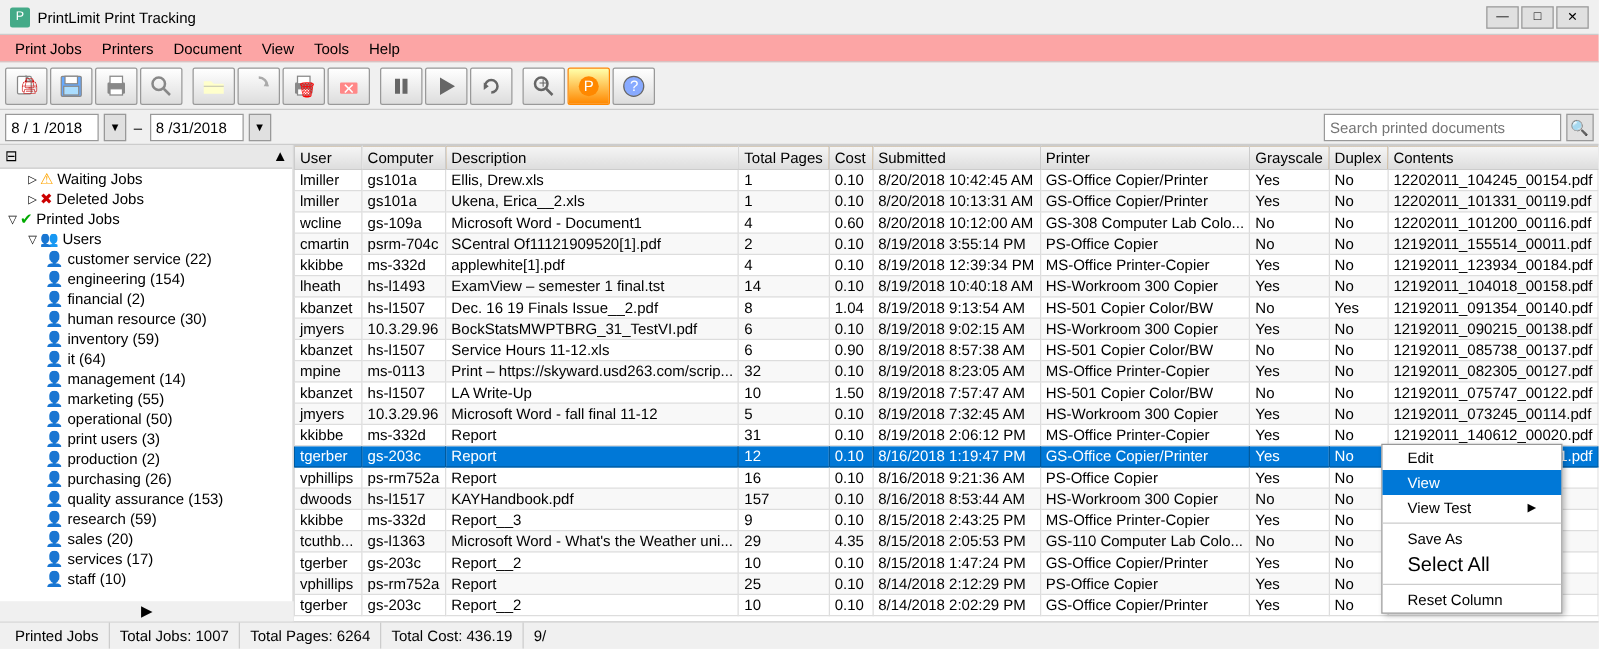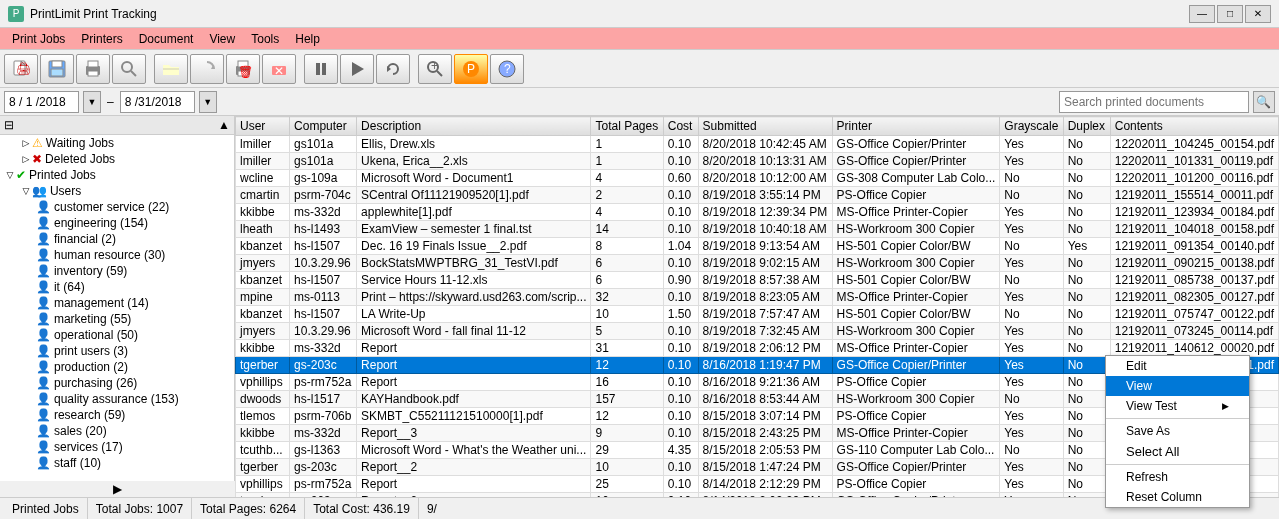--- a/index.html
+++ b/index.html
@@ -494,32 +494,20 @@
               <td>KAYHandbook.pdf</td>
               <td>157</td>
               <td>0.10</td>
               <td>8/16/2018 8:53:44 AM</td>
               <td>HS-Workroom 300 Copier</td>
               <td>No</td>
               <td>No</td>
               <td></td>
             </tr>
             <tr>
-              <td>tlemos</td>
-              <td>psrm-706b</td>
-              <td>SKMBT_C55211121510000[1].pdf</td>
-              <td>12</td>
-              <td>0.10</td>
-              <td>8/15/2018 3:07:14 PM</td>
-              <td>PS-Office Copier</td>
-              <td>Yes</td>
-              <td>No</td>
-              <td></td>
-            </tr>
-            <tr>
               <td>kkibbe</td>
               <td>ms-332d</td>
               <td>Report__3</td>
               <td>9</td>
               <td>0.10</td>
               <td>8/15/2018 2:43:25 PM</td>
               <td>MS-Office Printer-Copier</td>
               <td>Yes</td>
               <td>No</td>
               <td></td>
@@ -585,17 +573,16 @@
   <div class="status-item">Total Cost: 436.19</div>
   <div class="status-item">9/</div>
 </div>
 
 <div id="context-menu" style="position:fixed;top:355px;left:1105px;background:white;border:1px solid #999;box-shadow:2px 2px 5px rgba(0,0,0,0.3);z-index:100;width:145px;">
 <div style="padding: 3px 20px; cursor: pointer; display: flex; align-items: center; justify-content: space-between; font-size: 12px;">Edit</div>
     <div style="padding: 3px 20px; cursor: pointer; display: flex; align-items: center; justify-content: space-between; font-size: 12px; background: rgb(0, 120, 215); color: white;">View</div>
     <div style="padding: 3px 20px; cursor: pointer; display: flex; align-items: center; justify-content: space-between; font-size: 12px;">View Test<span style="font-size: 9px;">▶</span></div>
     <div style="height: 1px; background: rgb(204, 204, 204); margin: 2px 0px;"></div>
     <div style="padding: 3px 20px; cursor: pointer; display: flex; align-items: center; justify-content: space-between; font-size: 12px;">Save As</div>
-    <div style="padding: 3px 20px; cursor: pointer; display: flex; align-items: center; justify-content: space-between; font-size: 13px;">Select All</div>
+    <div style="padding: 3px 20px; cursor: pointer; display: flex; align-items: center; justify-content: space-between; font-size: 16px;">Select All</div>
     <div style="height: 1px; background: rgb(204, 204, 204); margin: 2px 0px;"></div>
-    <div style="padding: 3px 20px; cursor: pointer; display: flex; align-items: center; justify-content: space-between; font-size: 12px;">Refresh</div>
     <div style="padding: 3px 20px; cursor: pointer; display: flex; align-items: center; justify-content: space-between; font-size: 12px;">Reset Column</div>
   </div>
 
 </body></html>

